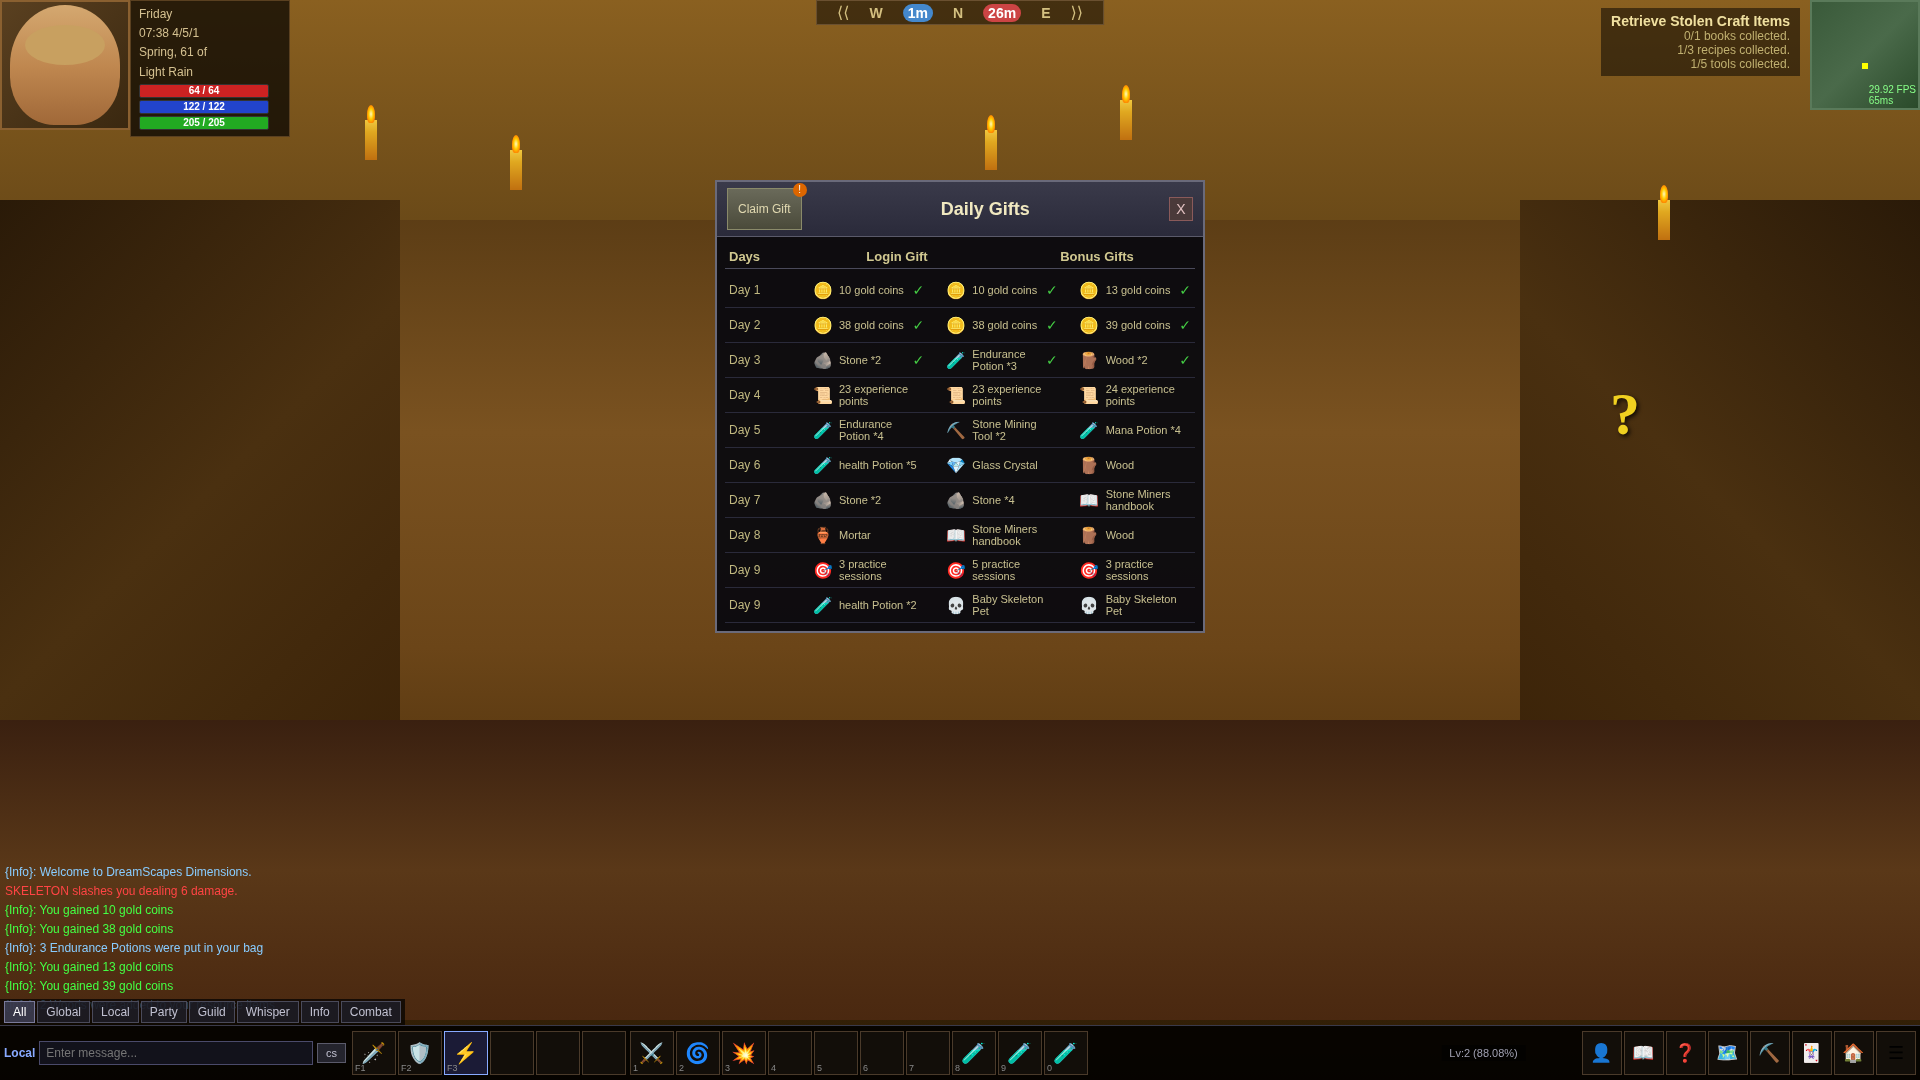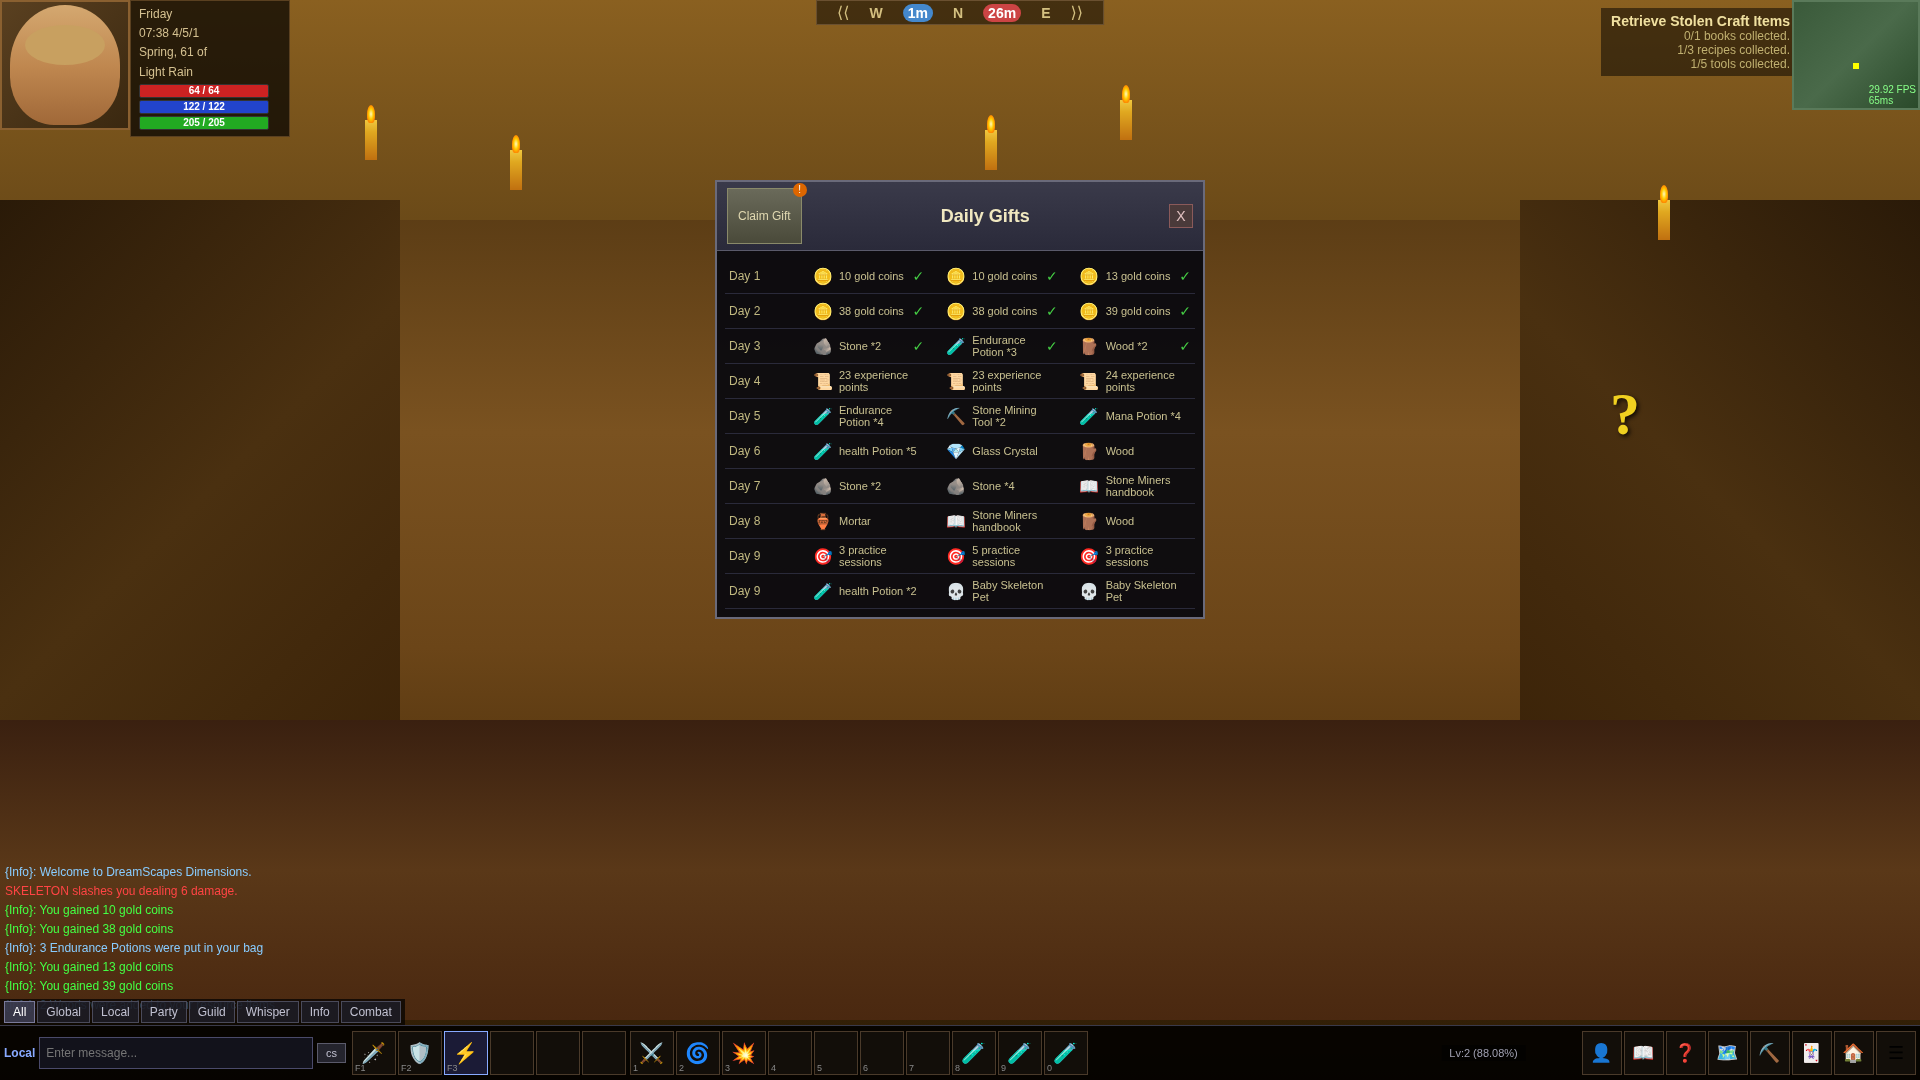--- a/index.html
+++ b/index.html
@@ -167,21 +167,21 @@
       background: rgba(0,0,0,0.5);
       padding: 5px 10px;
     }
     .quest-title { color: #f0e0a0; font-weight: bold; font-size: 14px; }
     .quest-progress { color: #c0b070; font-size: 12px; text-align: right; }
 
     
     .mini-map {
       position: absolute;
       top: 0; right: 0;
-      width: 128px;
+      width: 110px;
       height: 110px;
       background: #2a4a2a;
       border: 2px solid #5a7a5a;
       overflow: hidden;
     }
     .mini-map-content {
       width: 100%;
       height: 100%;
       background: linear-gradient(135deg, #3a5a3a 0%, #4a6a4a 50%, #2a4a2a 100%);
       position: relative;
@@ -222,21 +222,21 @@
       padding: 6px 10px;
       display: flex;
       align-items: center;
       justify-content: space-between;
       border-bottom: 1px solid #5a5a6a;
     }
     .modal-claim-btn {
       background: linear-gradient(180deg, #6a6a5a 0%, #4a4a3a 100%);
       color: #e0d8b0;
       border: 1px solid #8a8a6a;
-      padding: 20px 10px;
+      padding: 13px 10px;
       font-size: 12px;
       cursor: pointer;
       position: relative;
     }
     .modal-claim-btn::after {
       content: '!';
       position: absolute;
       top: -6px; right: -6px;
       width: 14px; height: 14px;
       background: #dd6600;
@@ -378,21 +378,21 @@
       font-size: 12px;
       font-weight: bold;
     }
     .chat-input {
       flex: 1;
       background: rgba(20,20,30,0.9);
       border: 1px solid #4a4a6a;
       color: #c0c0d0;
       font-size: 12px;
       padding: 3px 6px;
-      height: 32px;
+      height: 24px;
     }
     .chat-cs-btn {
       background: rgba(40,40,50,0.9);
       border: 1px solid #5a5a6a;
       color: #c0c0d0;
       font-size: 11px;
       padding: 3px 8px;
       cursor: pointer;
     }
 
@@ -573,20 +573,25 @@
 
 <div class="modal-overlay">
   <div class="modal">
     <div class="modal-header">
       <button class="modal-claim-btn">Claim Gift</button>
       <div class="modal-title">Daily Gifts</div>
       <button class="modal-close">X</button>
     </div>
     <div class="modal-body">
 
+      <div class="gifts-header">
+        <div class="gifts-col-header days">Days</div>
+        <div class="gifts-col-header">Login Gift</div>
+        <div class="gifts-col-header">Bonus Gifts</div>
+      </div>
 
       <div id="gift-rows-container">
           <div class="gift-row">
             <div class="day-label">Day 1</div>
             <div class="gift-cell">
         <div class="gift-icon">🪙</div>
         <span class="gift-text">10 gold coins</span>
         <span class="gift-check">✓</span>
       </div>
             <div class="gift-cell">

